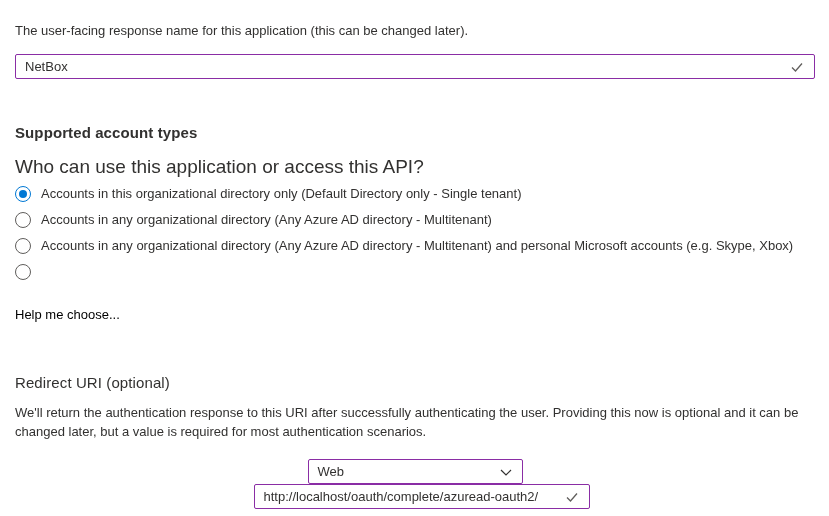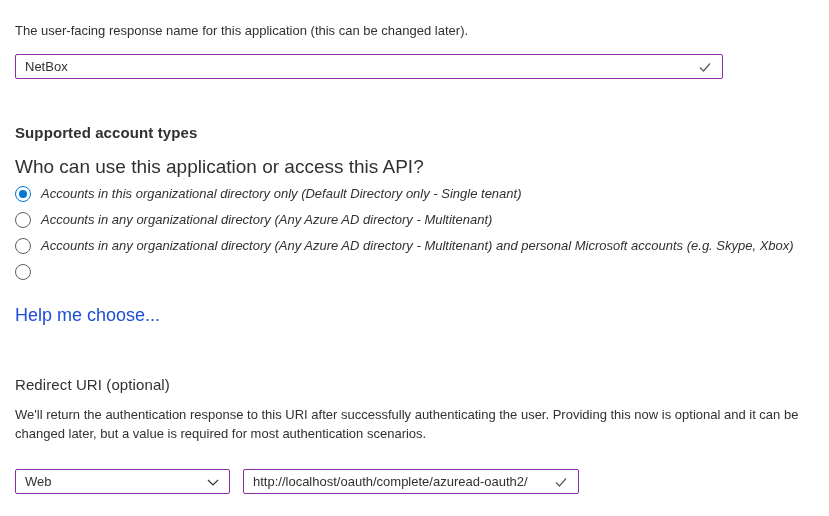--- a/index.html
+++ b/index.html
@@ -22,21 +22,21 @@
   .field-desc {
     font-size: 13px;
     line-height: 16px;
     color: #323130;
     margin-top: 12px;
   }
 
   .text-input {
     margin-top: 15px;
     height: 25px;
-    width: 708px;
+    width: 800px;
     border: 1px solid #8a2da5;
     border-radius: 2px;
     background: #ffffff;
     display: flex;
     align-items: center;
     padding: 0 9px 0 9px;
     font-size: 13px;
     color: #323130;
   }
   .text-input .value { flex: 0 1 auto; white-space: nowrap; overflow: hidden; }
@@ -57,21 +57,20 @@
     color: #323130;
   }
 
   .radio-group { margin-top: 11px; }
   .radio-row {
     display: flex;
     align-items: flex-end;
     height: 16px;
     margin-bottom: 10px;
     cursor: pointer;
-    font-style: italic;
   }
   .radio-circle {
     width: 16px; height: 16px;
     border: 1px solid #605e5c;
     border-radius: 50%;
     background: #ffffff;
     flex: 0 0 auto;
     position: relative;
   }
   .radio-row.selected .radio-circle {
@@ -90,41 +89,42 @@
     margin-left: 10px;
     font-size: 13px;
     line-height: 16px;
     color: #323130;
     white-space: nowrap;
   }
 
   .help-link {
     display: inline-block;
     margin-top: 17px;
-    font-size: 18px;
-    line-height: 16px;
-    color: #1d4ed8;
+    font-size: 13px;
+    line-height: 16px;
+    color: #000000;
     text-decoration: none;
     cursor: pointer;
   }
 
   .redirect-title { margin-top: 49px; }
 
   .redirect-desc {
     margin-top: 10px;
     font-size: 13px;
     line-height: 19px;
     color: #323130;
     max-width: 802px;
   }
 
   .uri-row {
-    margin-top: 26px;
+    margin-top: 18px;
     display: flex;
     align-items: center;
+    flex-direction: column;
   }
   .dropdown {
     width: 215px;
     height: 25px;
     border: 1px solid #8a2da5;
     border-radius: 2px;
     background: #ffffff;
     display: flex;
     align-items: center;
     padding: 0 9px;

